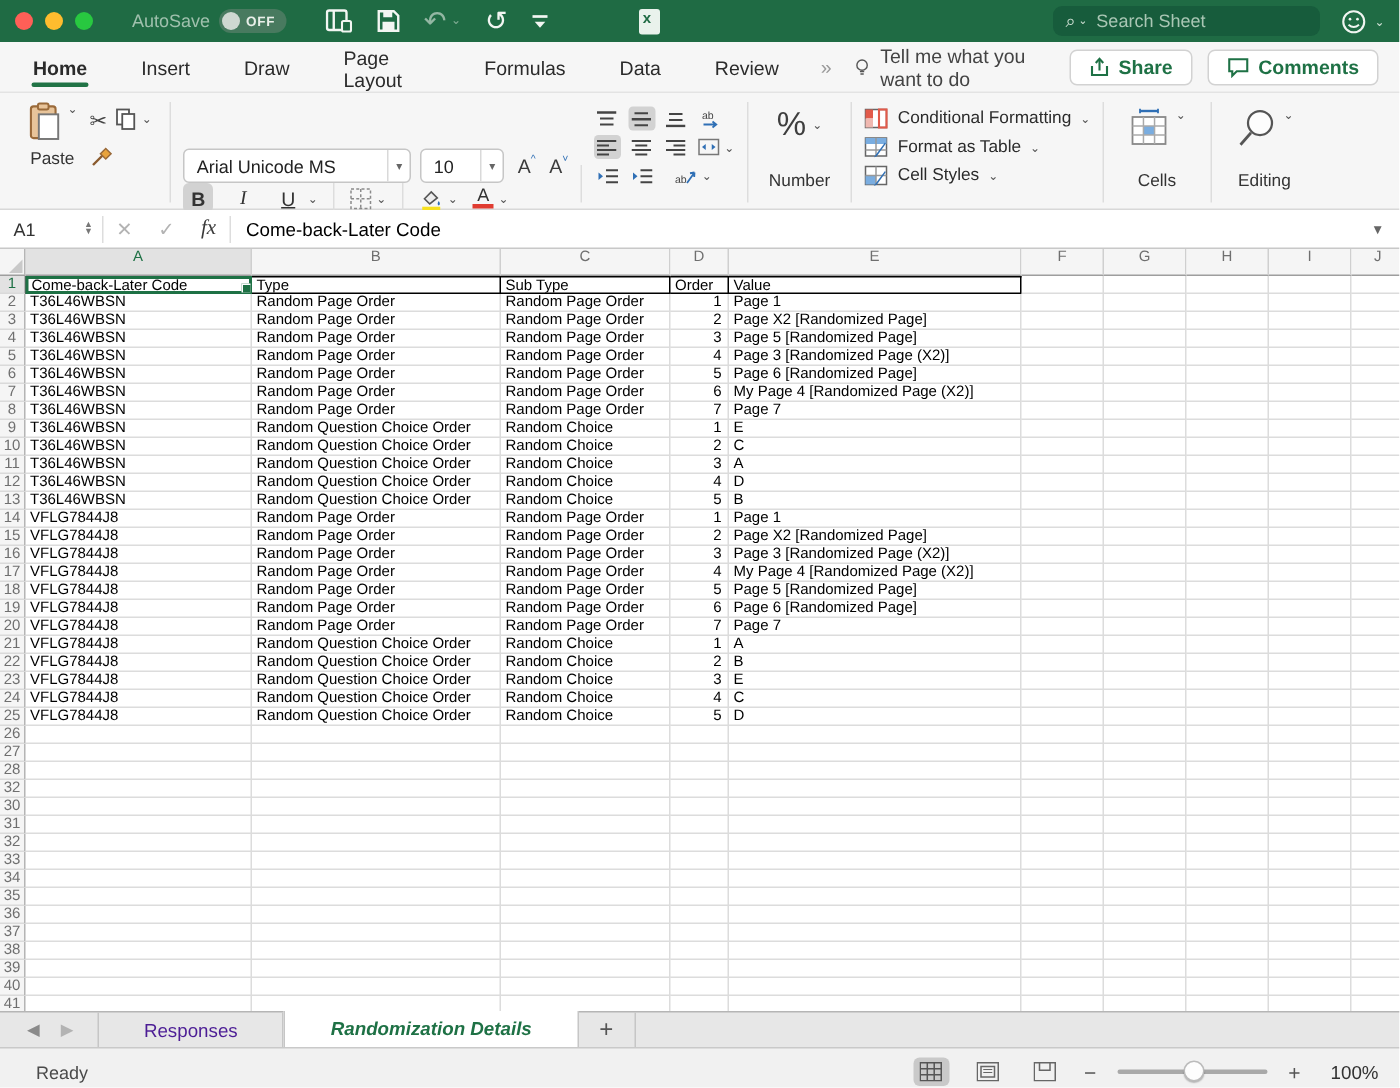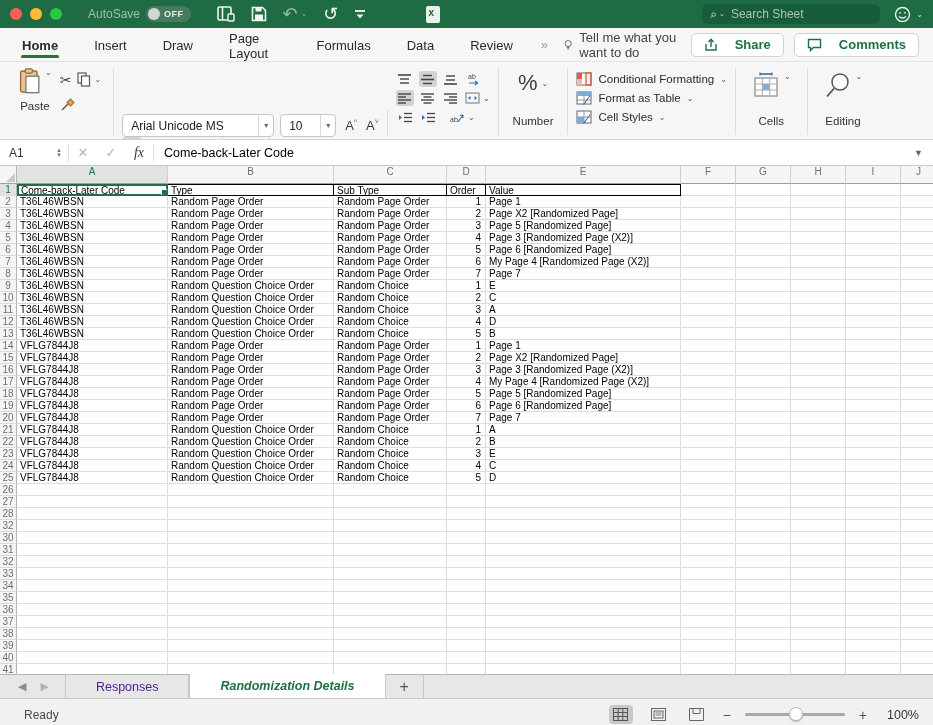--- a/index.html
+++ b/index.html
@@ -33,37 +33,37 @@
   .smiley .chv { font-size:8px; margin-left:5px; color:#cfe0d4; }
 
   
   .tabrow { height:34px; background:#f6f6f6; display:flex; align-items:center; padding:0 14px; flex:none; border-bottom:1px solid #e3e3e3; }
   .rtab { font-size:13px; color:#2b2b2b; margin-right:27px; padding:8px 1px 6px; position:relative; cursor:default;margin-left:7px; }
   .rtab.active { font-weight:bold; }
   .rtab.active:after { content:""; position:absolute; left:0; right:0; bottom:1px; height:3px; background:#217346; border-radius:2px; }
   .more-tabs { color:#9a9a9a; font-size:13px; margin-right:18px; letter-spacing:-2px; }
   .tellme { display:flex; align-items:center; color:#444; font-size:13px; gap:7px; }
   .pillbtns { margin-left:auto; display:flex; gap:10px; }
-  .pill { display:flex; align-items:center; gap:17px; background:#fff; border:1px solid #d2d2d2; border-radius:5px; height:24px; padding:0 12px; color:#1e7145; font-size:13px; font-weight:bold; }
+  .pill { display:flex; align-items:center; gap:6px; background:#fff; border:1px solid #d2d2d2; border-radius:5px; height:24px; padding:0 12px; color:#1e7145; font-size:13px; font-weight:bold; }
 
   
   .ribbon { height:78px; background:#f6f6f6; display:flex; align-items:stretch; padding:6px 8px 4px 10px; flex:none; border-bottom:1px solid #d8d8d8; }
   .grp { display:flex; flex-direction:column; justify-content:flex-start; padding:0 8px; border-right:1px solid #ddd; }
   .grp:last-child { border-right:none; }
   .chev { font-size:8px; color:#555; }
   
   .grp-clip { flex-direction:row; align-items:flex-start; gap:8px; padding-right:12px; }
   .paste-btn { display:flex; flex-direction:column; align-items:center; }
   .paste-top { display:flex; align-items:flex-start; gap:3px; }
   .paste-lbl { font-size:11.5px; color:#333; margin-top:5px; }
   .clip-col { display:flex; flex-direction:column; gap:10px; margin-top:4px; }
   .clip-row { display:flex; align-items:center; gap:6px; }
   .mini { font-size:14px; color:#444; line-height:1; }
   
-  .grp-font { justify-content:flex-start; padding-bottom:8px;margin-top:42px; }
+  .grp-font { justify-content:center; padding-bottom:8px;margin-top:42px; }
   .font-row1 { display:flex; align-items:center; gap:6px; margin-top:4px; }
   .combo { background:#fff; border:1px solid #c6c6c6; border-radius:4px; height:23px; display:flex; align-items:center; font-size:12px; color:#222; }
   .combo .val { padding:0 8px; }
   .combo .dd { border-left:1px solid #d9d9d9; height:100%; display:flex; align-items:center; padding:0 5px; color:#666; font-size:8px; }
   .fsz-a { font-size:13px; color:#3c3c3c; display:flex; align-items:flex-start; margin-left:3px; }
   .fsz-a sup { font-size:7px; color:#2f6fb5; }
   .fsz-a.down sup { color:#2f6fb5; }
   .font-row2 { display:flex; align-items:center; gap:10px; }
   .fmt-btn { min-width:20px; height:20px; display:flex; align-items:center; justify-content:center; border-radius:4px; font-size:13px; color:#333; }
   .fmt-btn.sel { background:#d2d2d2; }

